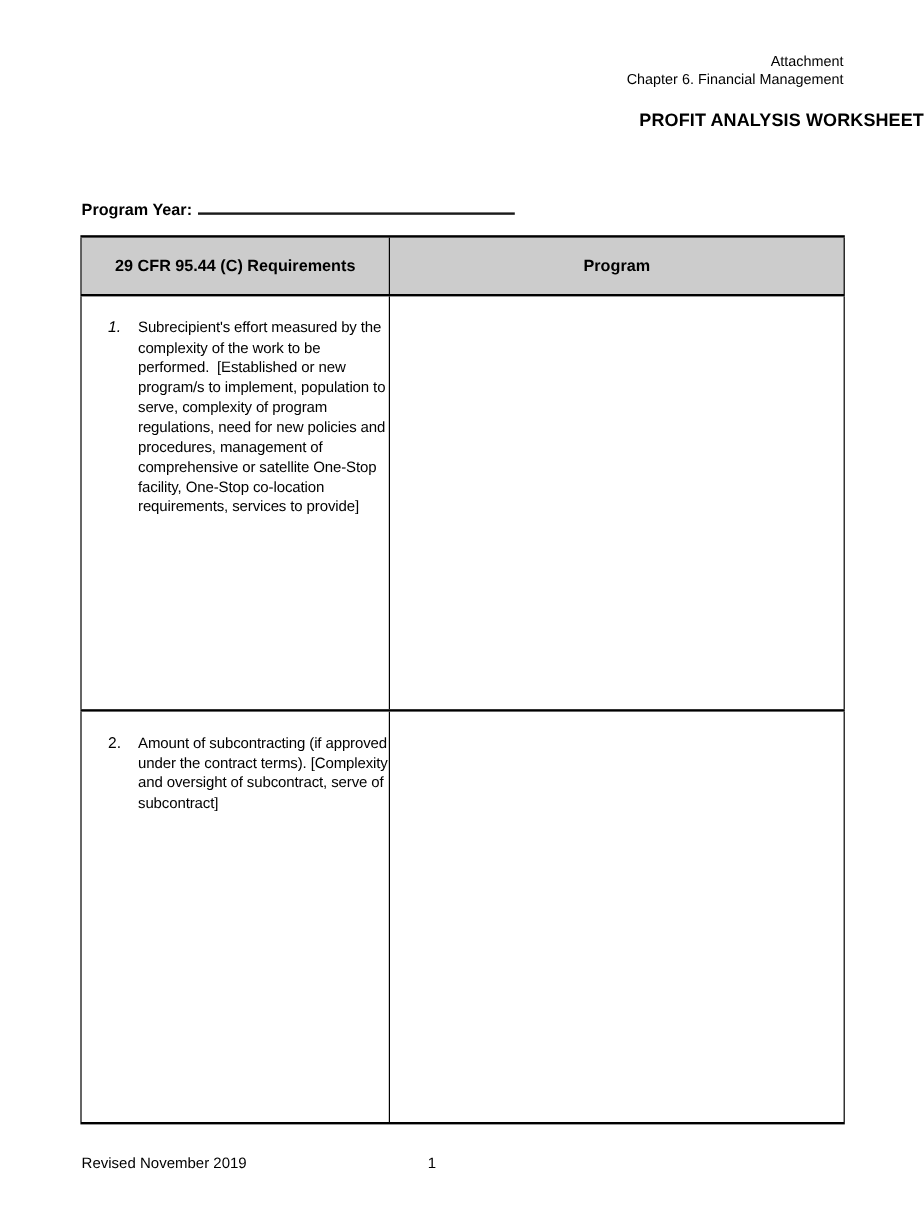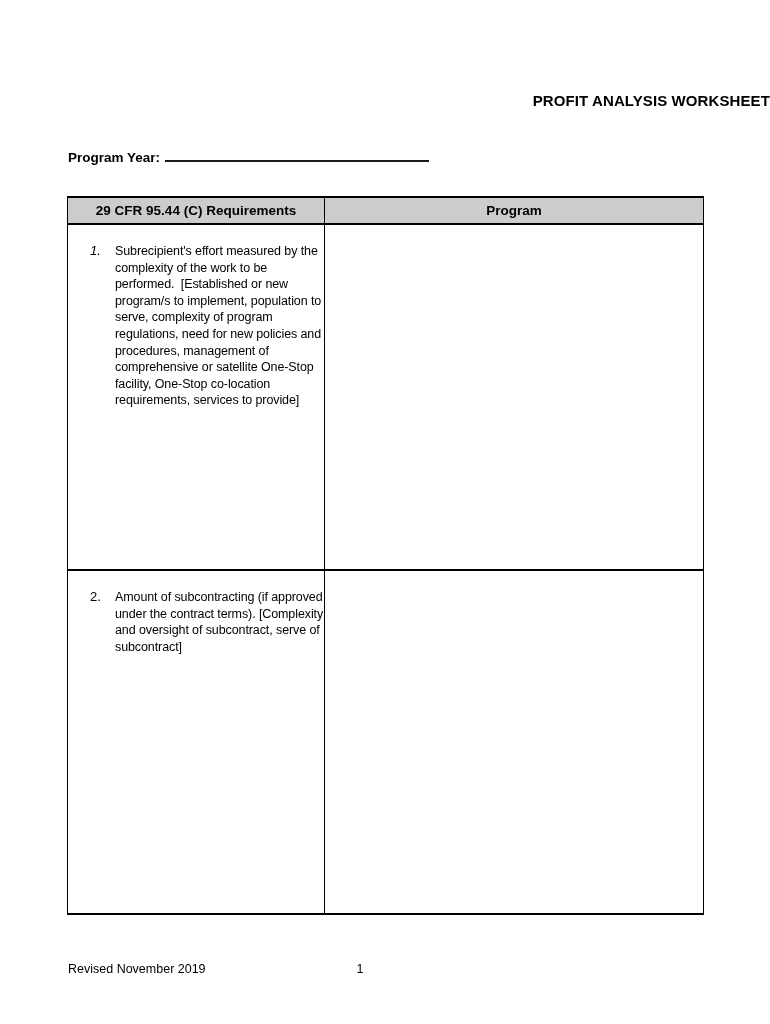--- a/index.html
+++ b/index.html
@@ -22,21 +22,21 @@
   
   .doc-title {
     position: absolute; top: 92px; left: 0; width: 100%;
     text-align: right; font-size: 15px; font-weight: bold;
     letter-spacing: 0.1px;
   }
 
   
   .field-row { position: absolute; left: 68px; font-size: 13.5px; font-weight: bold; white-space: nowrap; }
   .field-proposer { top: 131px; }
-  .field-year { top: 149px; }
+  .field-year { top: 166px; }
   .blank-line {
     display: inline-block; height: 13px;
     border-bottom: 2px solid #1a1a1a;
     margin-left: 5px; vertical-align: baseline;
   }
   .line-proposer { width: 266px; }
   .line-year { width: 264px; }
 
   
   table.req-table {
@@ -46,21 +46,21 @@
   .req-table col.c1 { width: 257px; }
   .req-table col.c2 { width: 379px; }
   .req-table th {
     background: #cccccc;
     border: 1px solid #000;
     border-top: 2px solid #000;
     border-bottom: 2px solid #000;
     height: 27px;
     font-size: 13.5px; font-weight: bold;
     text-align: center; vertical-align: middle;
-    padding: 5px;
+    padding: 16px;
   }
   .req-table td {
     border: 1px solid #000;
     border-bottom: 2px solid #000;
     vertical-align: top;
     padding: 0;
   }
   tr.body-row-1 td { height: 346px; }
   tr.body-row-2 td { height: 344px; }
 
@@ -83,20 +83,24 @@
 
   
   .footer-rev { position: absolute; left: 68px; top: 962px; font-size: 12.5px; }
   .footer-page { position: absolute; left: 348px; top: 962px; width: 24px; text-align: center; font-size: 12.5px; }
 </style>
 </head>
 <body>
 
 <div class="page">
 
+  <div class="attachment-block">
+    <div>Attachment</div>
+    <div>Chapter 6. Financial Management</div>
+  </div>
 
   <div class="doc-title">PROFIT ANALYSIS WORKSHEET</div>
 
 
   <div class="field-row field-year">
     <span>Program Year:</span><span class="blank-line line-year"></span>
   </div>
 
   <table class="req-table">
     <colgroup>

